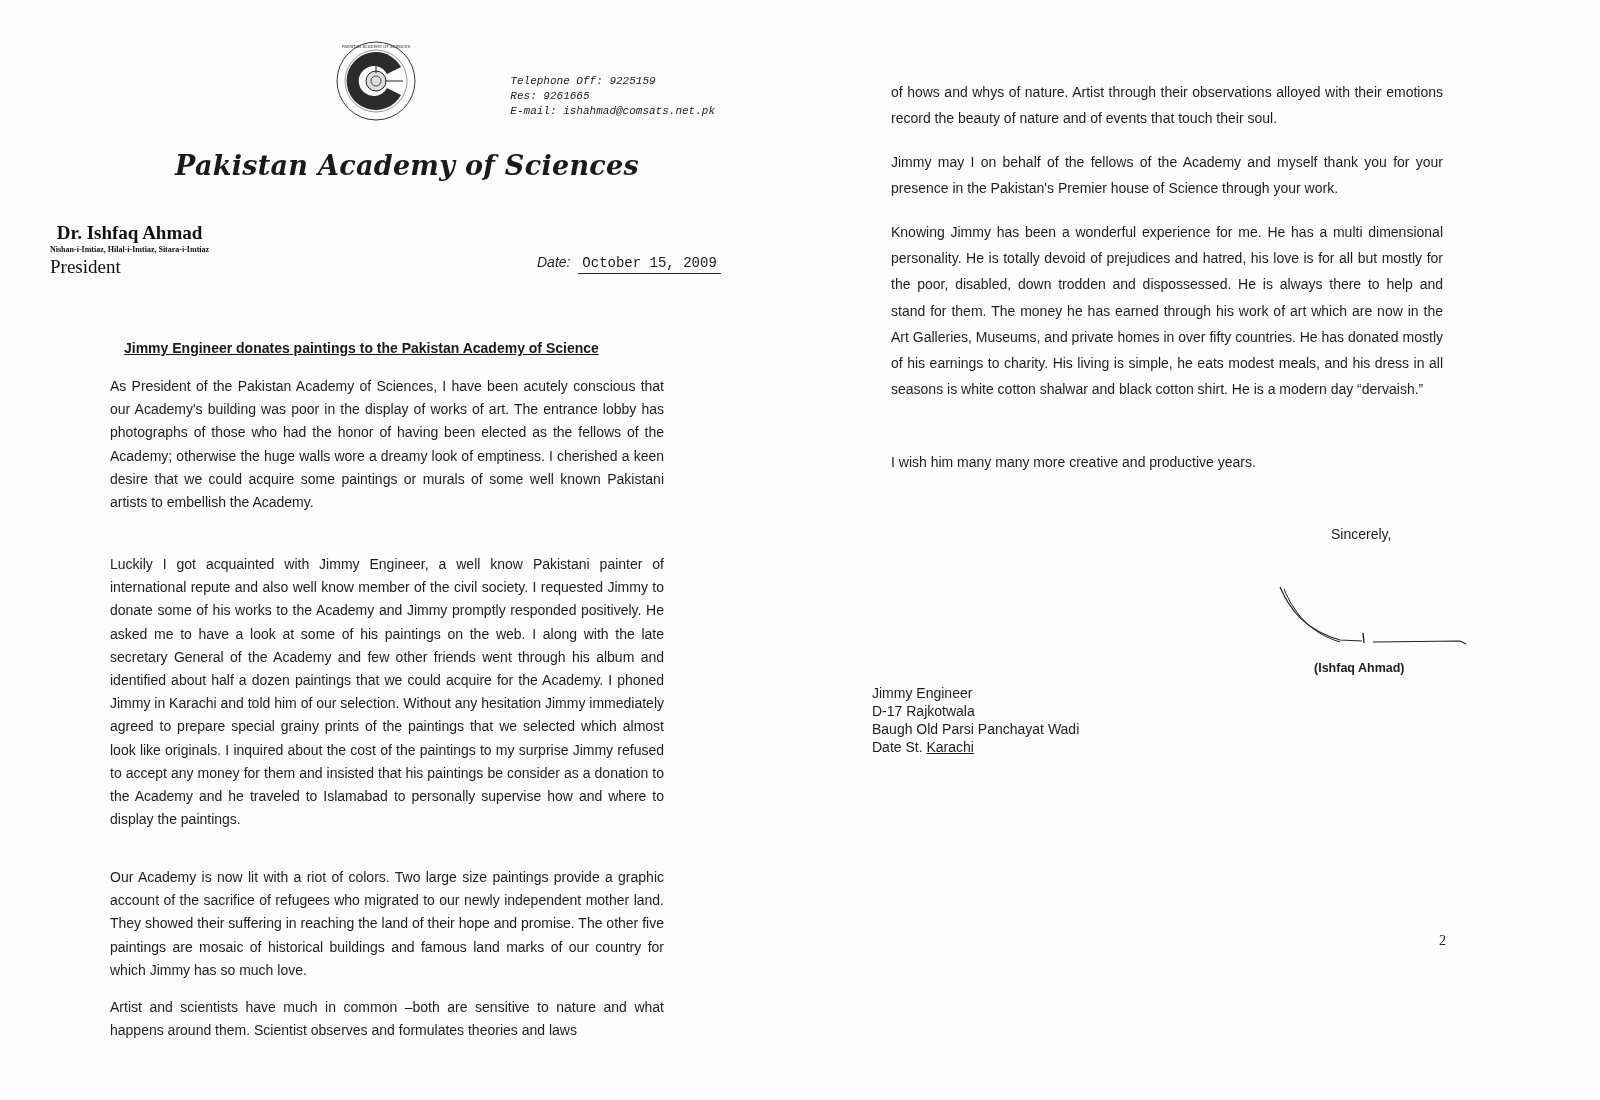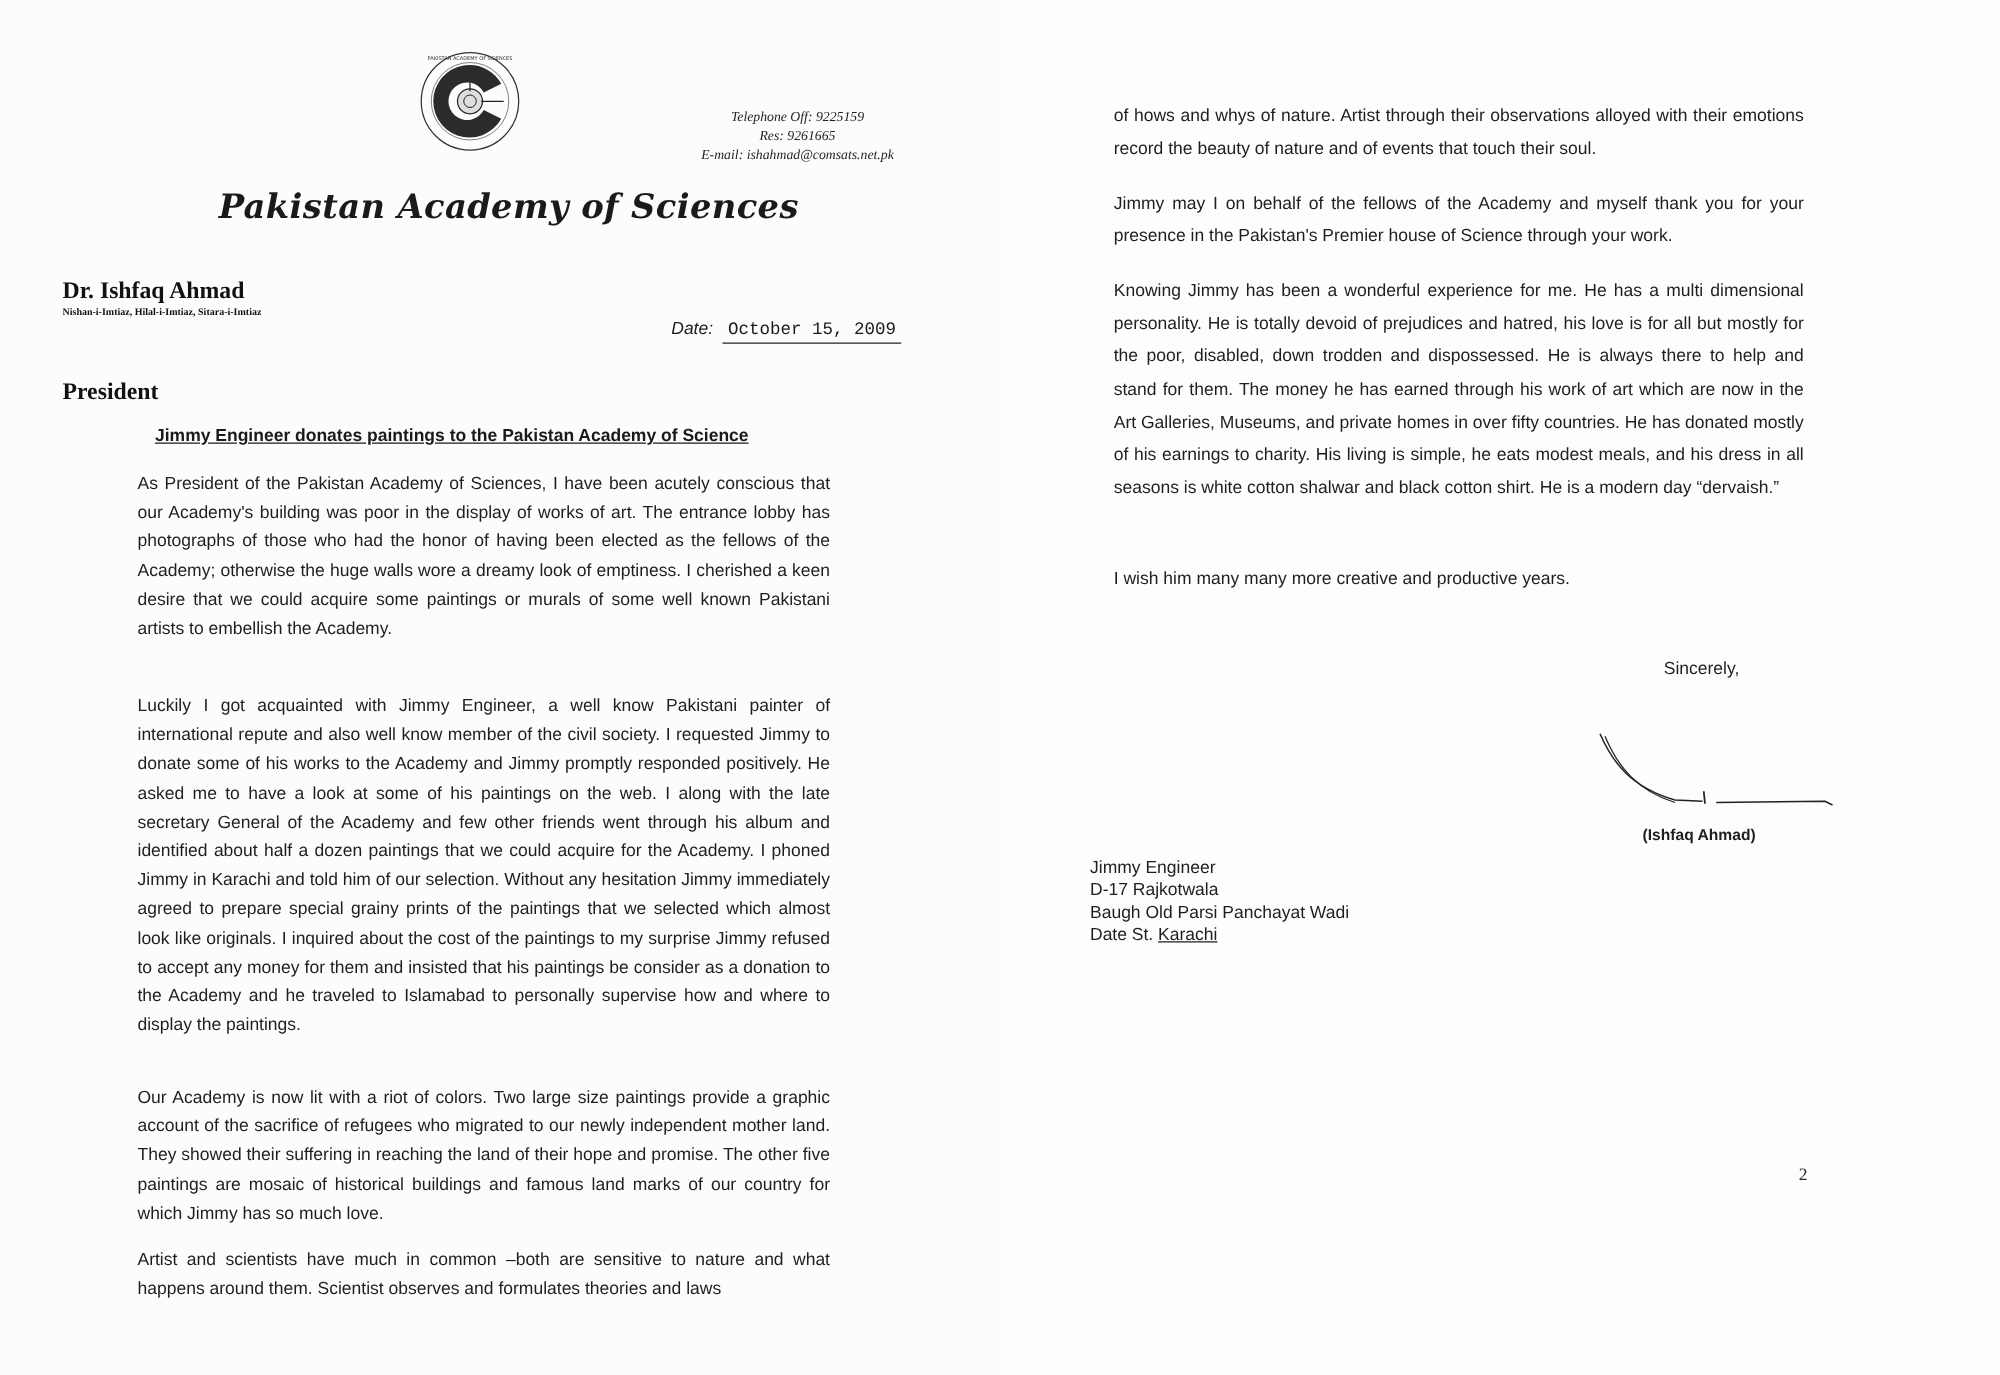--- a/index.html
+++ b/index.html
@@ -37,27 +37,26 @@
       position: absolute;
       left: 335px;
       top: 40px;
       width: 82px;
       height: 82px;
     }
     .contact {
       position: absolute;
       right: calc(800px - 715px);
       top: 74px;
-      text-align: center;
-      font-family: Liberation Serif, serif;
+      text-align: left;
+      font-family: Liberation Mono, monospace;
       font-style: italic;
       font-size: 11px;
       line-height: 15px;
       color: #222;
-      margin-top: 13px;
     }
     .org-title {
       position: absolute;
       left: 175px;
       top: 150px;
       font-family: "DejaVu Serif", serif;
       font-style: italic;
       font-weight: bold;
       font-size: 27px;
       letter-spacing: 0.3px;
@@ -68,32 +67,32 @@
       position: absolute;
       left: 50px;
       top: 222px;
       font-family: "Liberation Serif", serif;
       color: #111;
     }
     .sender .name {
       font-size: 19px;
       font-weight: bold;
       line-height: 22px;
+      text-align: center;
     }
     .sender .honors {
       font-size: 8px;
       font-weight: bold;
       line-height: 12px;
       text-align: right;
     }
     .sender .role {
       font-size: 19px;
-      font-weight: bold;
+      font-weight: normal;
       line-height: 22px;
-      margin-top: 47px;
     }
     .date-block {
       position: absolute;
       left: 537px;
       top: 254px;
       font-size: 14px;
     }
     .date-label {
       font-family: "Liberation Sans", sans-serif;
       font-style: italic;

